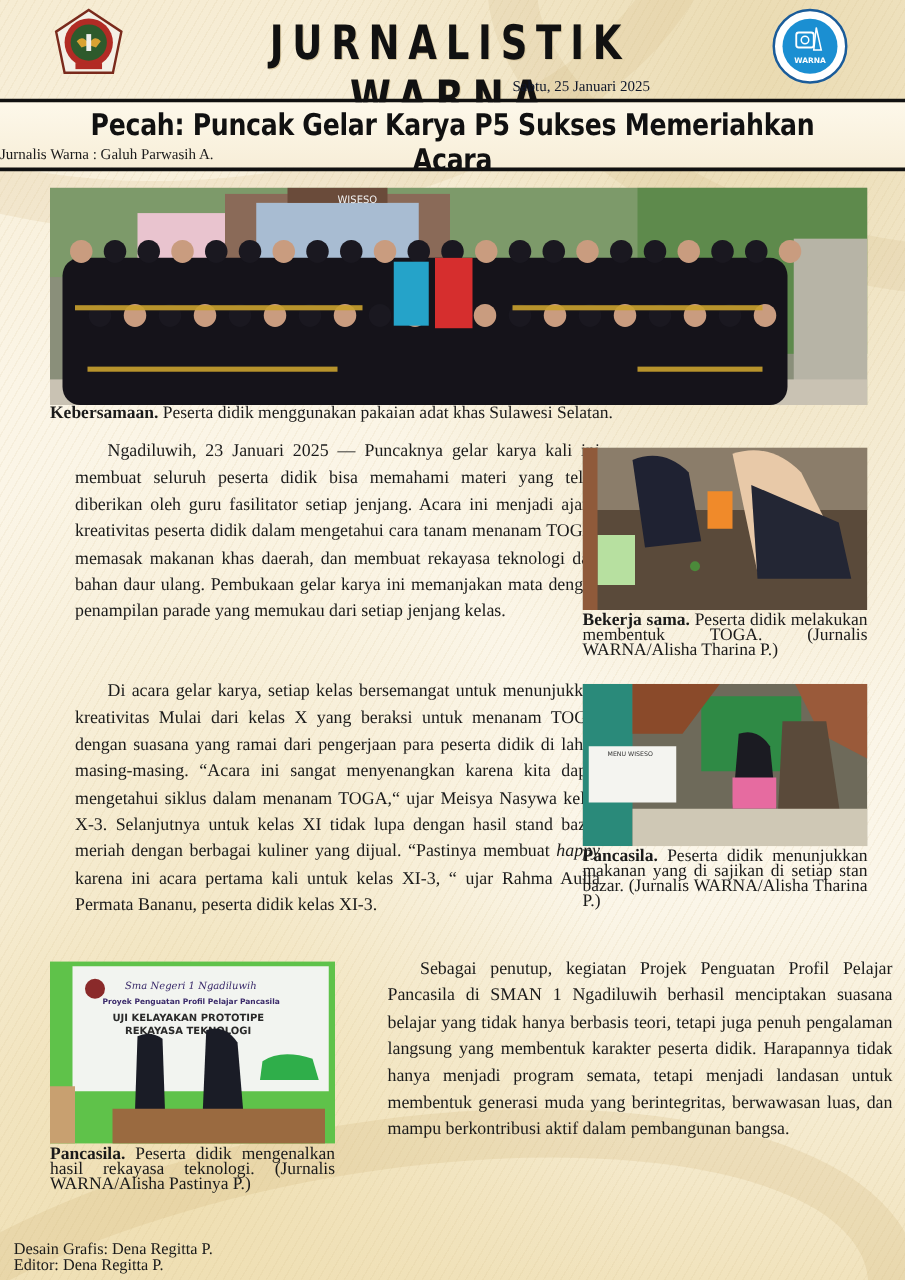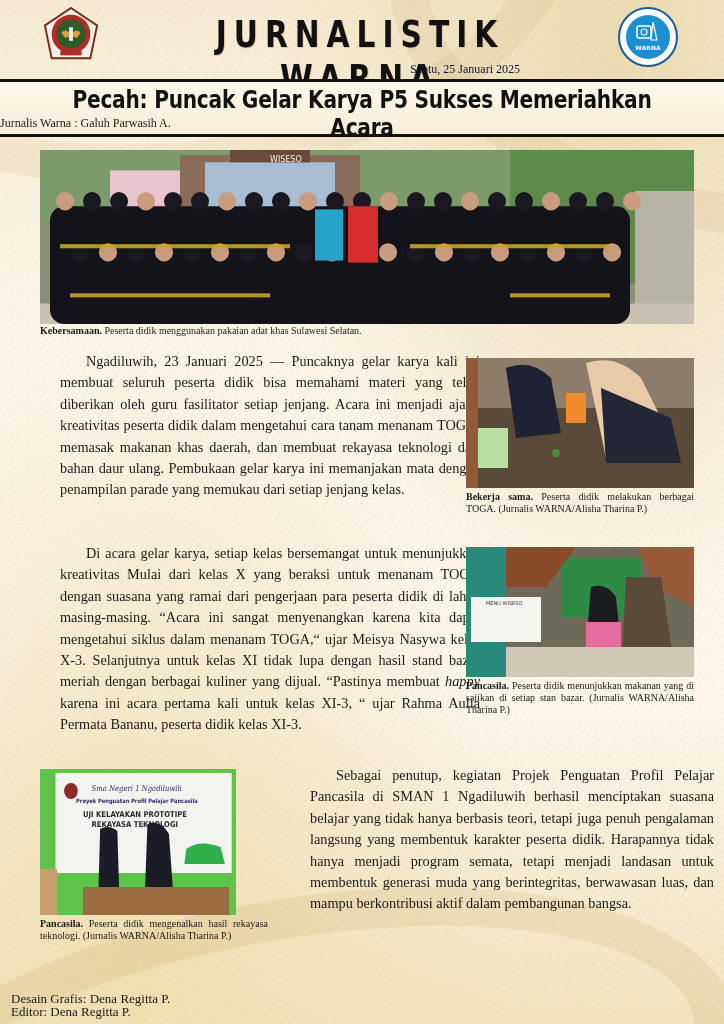--- a/index.html
+++ b/index.html
@@ -38,21 +38,21 @@
   .headline {
     position:absolute; left:0; top:86px; width:724px; text-align:center;
     font-family:"DejaVu Sans", sans-serif; font-weight:bold; font-size:24px; color:#111;
     transform:scaleX(0.84); transform-origin:center; letter-spacing:-0.3px;
   }
   .byline { position:absolute; left:0; top:116px; width:656px; font-size:12px; }
 
   .photo { position:absolute; overflow:hidden; }
   .photo svg { display:block; width:100%; height:100%; }
 
-  .cap { position:absolute; font-size:10px; line-height:12px; text-align:justify; text-align-last:left; }
+  .cap { position:absolute; font-size:14px; line-height:12px; text-align:justify; text-align-last:left; }
   .cap b { font-weight:bold; }
 
   .body-text { position:absolute; font-size:14.3px; line-height:21.4px; text-align:justify;margin-left:20px; }
   .body-text p { margin:0; text-indent:26px; }
 
   .credits { position:absolute; left:11px; top:992px; font-size:13px; line-height:13px; }
 </style>
 </head>
 <body>
 
@@ -179,21 +179,21 @@
     <path d="M40 10 Q65 0 85 20 L95 75 L50 80Z" fill="#1f2232"></path>
     <path d="M120 5 Q150 -5 175 20 L210 90 L140 100 Z" fill="#e8c9a8"></path>
     <path d="M135 30 L205 60 L215 105 L140 105 Z" fill="#232634"></path>
     <rect x="100" y="35" width="20" height="30" fill="#f08a2a"></rect>
     <rect x="12" y="70" width="30" height="40" fill="#b7e0a0"></rect>
     <rect x="0" y="0" width="12" height="130" fill="#8f5a3a"></rect>
     <circle cx="90" cy="95" r="4" fill="#4b8a3a"></circle>
   </svg>
 </figure>
 <figcaption class="cap" style="left:466px;top:491px;width:228px">
-  <b>Bekerja sama.</b><span> Peserta didik melakukan berbagai TOGA. (Jurnalis WARNA/Alisha Tharina P.)</span>
+  <b>Bekerja sama.</b><span> Peserta didik melakukan membentuk TOGA. (Jurnalis WARNA/Alisha Tharina P.)</span>
 </figcaption>
 
 <figure class="photo" style="left:466px;top:547px;width:228px;height:130px;margin:0">
   <svg viewBox="0 0 228 130" preserveAspectRatio="none">
     <rect width="228" height="130" fill="#6e6a5a"></rect>
     <rect x="95" y="10" width="80" height="60" fill="#2f8a45"></rect>
     <rect x="0" y="0" width="40" height="130" fill="#2a8a7a"></rect>
     <path d="M40 0 L110 0 L80 40 L40 40Z" fill="#8a4a2a"></path>
     <path d="M170 0 L228 0 L228 60 L190 40Z" fill="#9a5a3a"></path>
     <rect x="5" y="50" width="70" height="45" fill="#f4f4f0"></rect>
@@ -201,38 +201,38 @@
     <path d="M125 40 Q140 35 150 50 L155 100 L120 100Z" fill="#1b1b22"></path>
     <rect x="120" y="75" width="35" height="25" fill="#e66ba0"></rect>
     <path d="M160 30 L195 30 L210 130 L155 130Z" fill="#5a4a3a"></path>
     <rect x="40" y="100" width="188" height="30" fill="#cfc8b5"></rect>
   </svg>
 </figure>
 <figcaption class="cap" style="left:466px;top:680px;width:228px">
   <b>Pancasila.</b><span> Peserta didik menunjukkan makanan yang di sajikan di setiap stan bazar. (Jurnalis WARNA/Alisha Tharina P.)</span>
 </figcaption>
 
-<figure class="photo" style="left:40px;top:769px;width:196px;height:146px;margin:0">
+<figure class="photo" style="left:40px;top:769px;width:228px;height:146px;margin:0">
   <svg viewBox="0 0 228 146" preserveAspectRatio="none">
     <rect width="228" height="146" fill="#5fc24a"></rect>
     <rect x="18" y="4" width="205" height="100" fill="#f2f4f0"></rect>
     <text x="60" y="22" font-size="8" fill="#3a2a6a" font-style="italic" font-family="DejaVu Serif, serif">Sma Negeri 1 Ngadiluwih</text>
     <text x="42" y="34" font-size="6" fill="#3a2a6a" font-weight="bold" font-family="DejaVu Sans, sans-serif">Proyek Penguatan Profil Pelajar Pancasila</text>
     <text x="50" y="48" font-size="8" fill="#2a2a2a" font-weight="bold" font-family="DejaVu Sans, sans-serif">UJI KELAYAKAN PROTOTIPE</text>
     <text x="60" y="58" font-size="8" fill="#2a2a2a" font-weight="bold" font-family="DejaVu Sans, sans-serif">REKAYASA TEKNOLOGI</text>
     <circle cx="36" cy="22" r="8" fill="#8a2a2a"></circle>
     <path d="M170 80 Q185 70 210 78 L215 95 L168 95Z" fill="#2fae4a"></path>
     <path d="M70 60 Q80 55 90 62 L92 120 L68 120Z" fill="#1a1c26"></path>
     <path d="M125 55 Q140 50 150 65 L155 125 L122 125Z" fill="#1a1c26"></path>
     <rect x="50" y="118" width="170" height="28" fill="#9a6a40"></rect>
     <rect x="0" y="100" width="20" height="46" fill="#c8a070"></rect>
   </svg>
 </figure>
 <figcaption class="cap" style="left:40px;top:918px;width:228px">
-  <b>Pancasila.</b><span> Peserta didik mengenalkan hasil rekayasa teknologi. (Jurnalis WARNA/Alisha Tharina P.)</span>
+  <b>Pancasila.</b><span> Peserta didik mengenalkan hasil rekayasa teknologi. (Jurnalis WARNA/Alisha Pastinya P.)</span>
 </figcaption>
 
 <div class="body-text" style="left:290px;top:765px;width:404px">
   <p>Sebagai penutup, kegiatan Projek Penguatan Profil Pelajar Pancasila di SMAN 1 Ngadiluwih berhasil menciptakan suasana belajar yang tidak hanya berbasis teori, tetapi juga penuh pengalaman langsung yang membentuk karakter peserta didik. Harapannya tidak hanya menjadi program semata, tetapi menjadi landasan untuk membentuk generasi muda yang berintegritas, berwawasan luas, dan mampu berkontribusi aktif dalam pembangunan bangsa.</p>
 </div>
 
 <footer class="credits">
   <div>Desain Grafis: Dena Regitta P.</div>
   <div>Editor: Dena Regitta P.</div>
 </footer>

